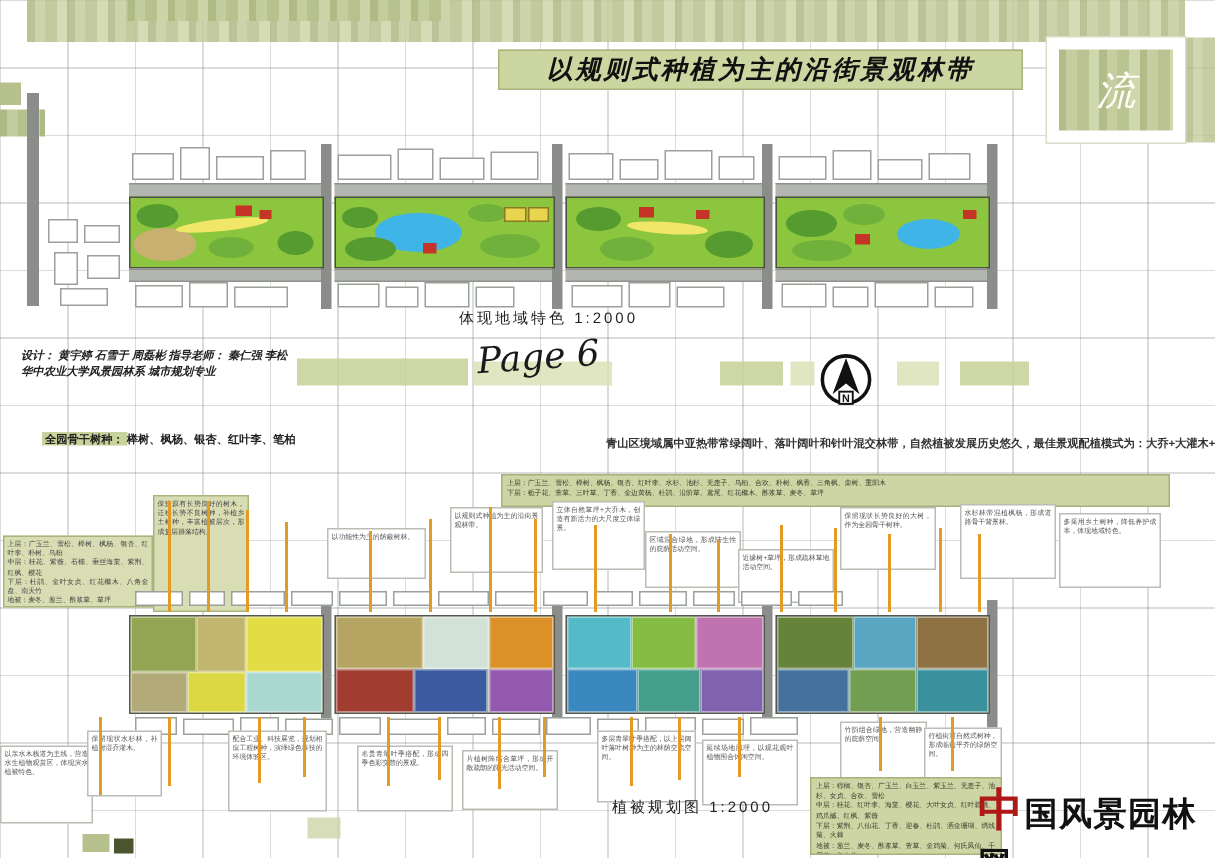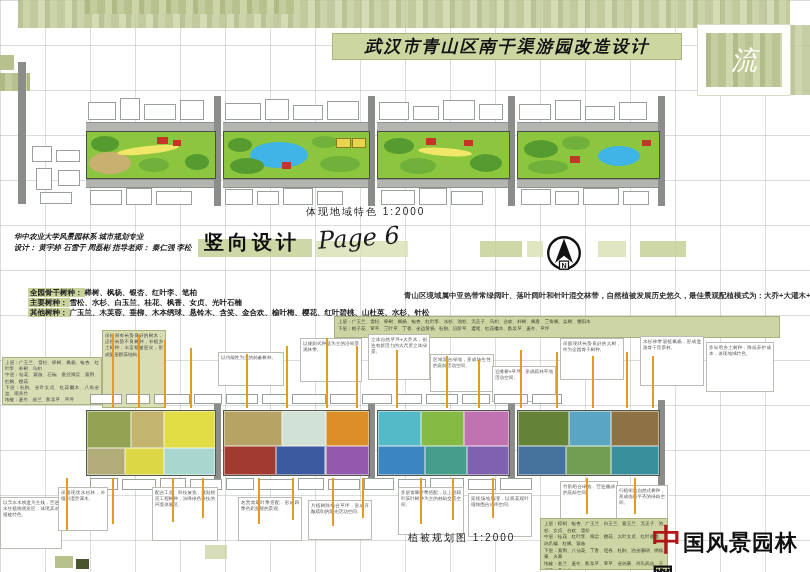--- a/index.html
+++ b/index.html
@@ -50,21 +50,21 @@
 <div id="poster">
   <div class="grid"></div>
 
   <div class="abs bamboo z2" style="left:18px;top:0;width:772px;height:28px;opacity:.85"></div>
   <div class="abs bamboo z2" style="left:85px;top:0;width:215px;height:14px;opacity:.95"></div>
   <div class="abs bamboo z2" style="left:790px;top:25px;width:20px;height:70px;opacity:.8"></div>
   <div class="abs z2" style="left:0;top:55px;width:14px;height:15px;background:#b7c18d"></div>
   <div class="abs bamboo z2" style="left:0;top:73px;width:30px;height:18px"></div>
 
   <div class="abs titlebar z3" style="left:332px;top:33px;width:348px;height:25px">
-    <span>武汉市青山区南干渠游园改造设计</span>
+    <span>以规则式种植为主的沿街景观林带</span>
   </div>
 
   <div class="abs tile z2" style="left:698px;top:25px;width:92px;height:70px">
     <div class="tile-inner bamboo">流</div>
   </div>
 
   <div class="abs sep z2" style="left:18px;top:62px;width:8px;height:142px"></div>
   <div class="abs z2" style="left:32px;top:146px;width:50px;height:58px">
     <span class="bld abs" style="left:0;top:0;width:18px;height:14px"></span>
     <span class="bld abs" style="left:24px;top:4px;width:22px;height:10px"></span>
@@ -178,51 +178,44 @@
         <span class="bld" style="width:22px;height:12px"></span>
         <span class="bld" style="width:34px;height:15px"></span>
         <span class="bld" style="width:24px;height:12px"></span>
       </div>
     </div>
   </div>
 
   <div class="abs plan-label z3" style="left:306px;top:205px">体现地域特色 1:2000</div>
 
   <div class="abs credits z3" style="left:14px;top:231px;width:220px">
+    <div>设计： 黄宇婷 石雪于 周磊彬    指导老师： 秦仁强 李松</div>
     <div>华中农业大学风景园林系 城市规划专业</div>
-    <div>设计： 黄宇婷 石雪于 周磊彬    指导老师： 秦仁强 李松</div>
   </div>
 
   <div class="abs hlbar z2" style="left:198px;top:239px;width:114px;height:18px"></div>
   <div class="abs hlbar2 z2" style="left:316px;top:241px;width:92px;height:16px"></div>
   <div class="abs hlbar z2" style="left:480px;top:241px;width:42px;height:16px"></div>
   <div class="abs hlbar2 z2" style="left:527px;top:241px;width:16px;height:16px"></div>
   <div class="abs hlbar2 z2" style="left:598px;top:241px;width:28px;height:16px"></div>
   <div class="abs hlbar z2" style="left:640px;top:241px;width:46px;height:16px"></div>
 
-  <div class="abs heading z3" style="left:204px;top:229px">竖向设计</div>
   <div class="abs pagenote z3" style="left:318px;top:224px">Page 6</div>
 
   <div class="abs z3" style="left:546px;top:235px;width:36px;height:36px">
     <svg width="36" height="36" viewBox="0 0 40 40">
       <circle cx="20" cy="20" r="17.5" fill="#ffffff" stroke="#111" stroke-width="2.6"></circle>
       <polygon points="20,4 30,31 20,23 10,31" fill="#111"></polygon>
       <rect x="15" y="29" width="10" height="9" fill="#fff" stroke="#111" stroke-width="1.4"></rect>
       <text x="20" y="36.5" font-size="8" font-weight="bold" text-anchor="middle" fill="#111">N</text>
     </svg>
   </div>
 
   <div class="abs plist z3" style="left:28px;top:288px">
     <span class="lbl">全园骨干树种：</span><span>榉树、枫杨、银杏、红叶李、笔柏</span>
-  </div>
-  <div class="abs plist z3" style="left:28px;top:298px">
-    <span class="lbl">主要树种：</span><span>雪松、水杉、白玉兰、桂花、枫香、女贞、光叶石楠</span>
-  </div>
-  <div class="abs plist z3" style="left:28px;top:308px">
-    <span class="lbl">其他树种：</span><span>广玉兰、木芙蓉、垂柳、木本绣球、悬铃木、含笑、金合欢、榆叶梅、樱花、红叶碧桃、山杜英、水杉、针松</span>
   </div>
 
   <div class="abs desc z3" style="left:404px;top:291px">青山区境域属中亚热带常绿阔叶、落叶阔叶和针叶混交林带，自然植被发展历史悠久，最佳景观配植模式为：大乔+大灌木+草坪</div>
 
   <div class="abs greenbox z3" style="left:334px;top:316px;width:438px;height:16px">
     <div>上层：广玉兰、雪松、榉树、枫杨、银杏、红叶李、水杉、池杉、无患子、乌桕、合欢、朴树、枫香、三角枫、栾树、重阳木</div>
     <div>下层：栀子花、萱草、三叶草、丁香、金边黄杨、杜鹃、沿阶草、鸢尾、红花檵木、酢浆草、麦冬、草坪</div>
   </div>
 
   <div class="abs note olive z3" style="left:2px;top:357px;width:94px;height:42px">

